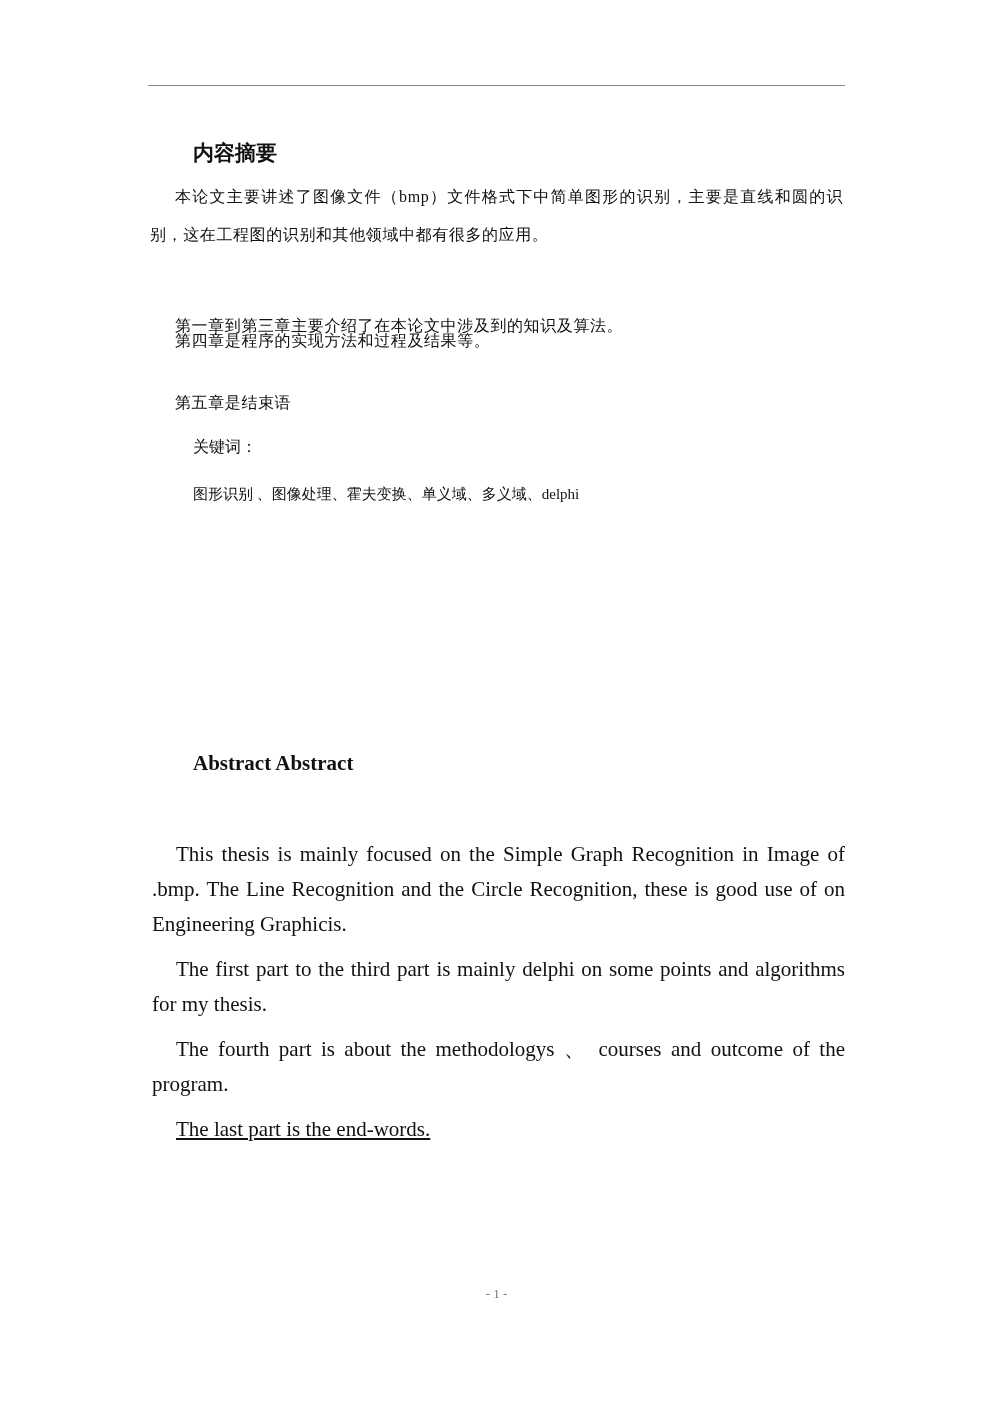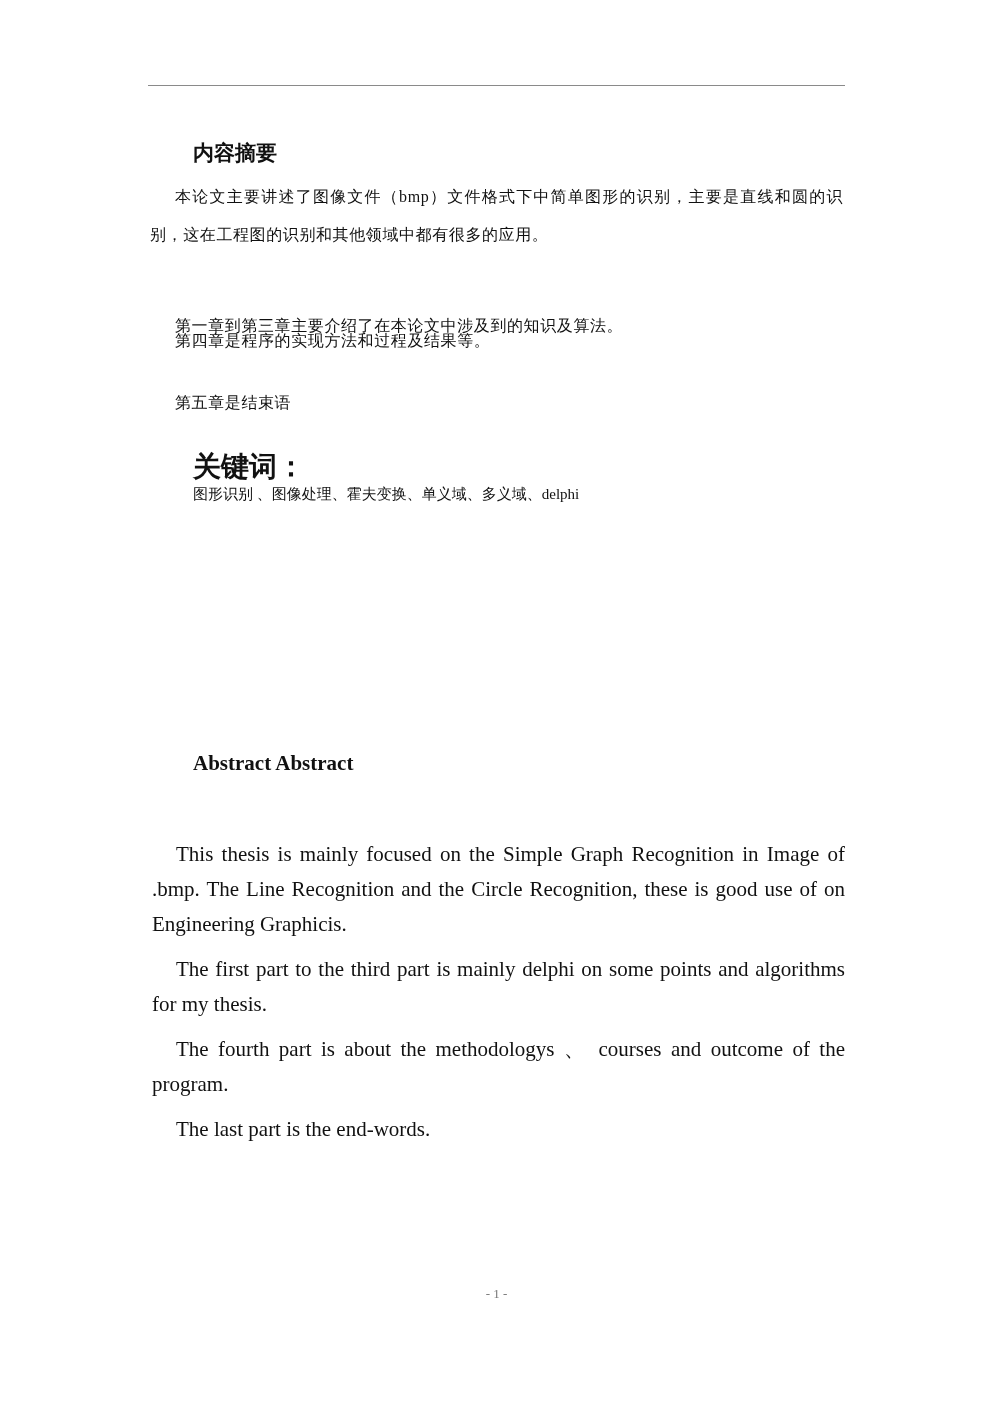--- a/index.html
+++ b/index.html
@@ -7,28 +7,28 @@
            font-family: "Liberation Serif", "DejaVu Serif", serif; color: #111; }
     .rule { position: absolute; left: 148px; top: 85px; width: 697px; height: 0;
             border-top: 1px solid #8a8a8a; }
     .block { position: absolute; left: 150px; width: 693px; margin-left: 43px; }
     .cn-title { top: 138px; font-size: 21px; font-weight: bold; line-height: 30px; }
     .cn-body { font-size: 16px; line-height: 38px; text-indent: 25px; margin: 0; text-align: justify; letter-spacing: 0.6px; }
     .cn-p1 { top: 178px; }
     .cn-p2 { top: 307px; }
     .cn-p3 { top: 322px; }
     .cn-p4 { top: 384px; }
-    .kw-title { top: 452px; font-size: 28px; font-weight: bold; line-height: 30px; }
+    .kw-title { top: 432px; font-size: 16px; font-weight: normal; line-height: 30px; }
     .kw-list { top: 481px; font-size: 15px; line-height: 26px; }
     .en-title { top: 748px; font-size: 21px; font-weight: bold; line-height: 30px; }
     .en-body { font-size: 21px; line-height: 35px; text-indent: 24px; margin: 2px; text-align: justify; }
     .en-p1 { top: 835px; }
     .en-p2 { top: 950px; }
     .en-p3 { top: 1030px; }
-    .en-p4 { top: 1110px; }
+    .en-p4 { top: 1110px; text-decoration: underline; }
     .page-num { position: absolute; left: 0; width: 993px; top: 1286px; text-align: center;
                 font-size: 13px; color: #777; font-family: "Liberation Serif", serif; }
   </style>
 </head>
 <body>
 
 <div class="rule"></div>
 
 <div class="block cn-title">内容摘要</div>
 <p class="block cn-body cn-p1">本论文主要讲述了图像文件（bmp）文件格式下中简单图形的识别，主要是直线和圆的识别，这在工程图的识别和其他领域中都有很多的应用。</p>

